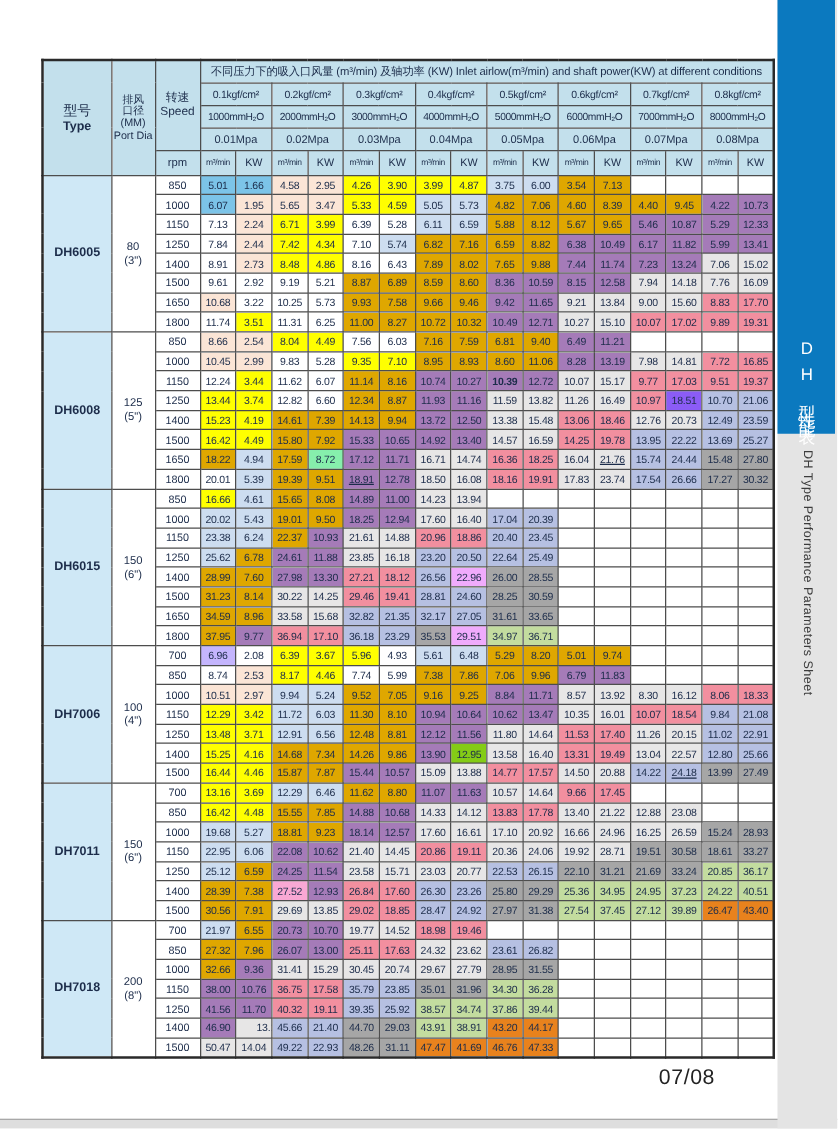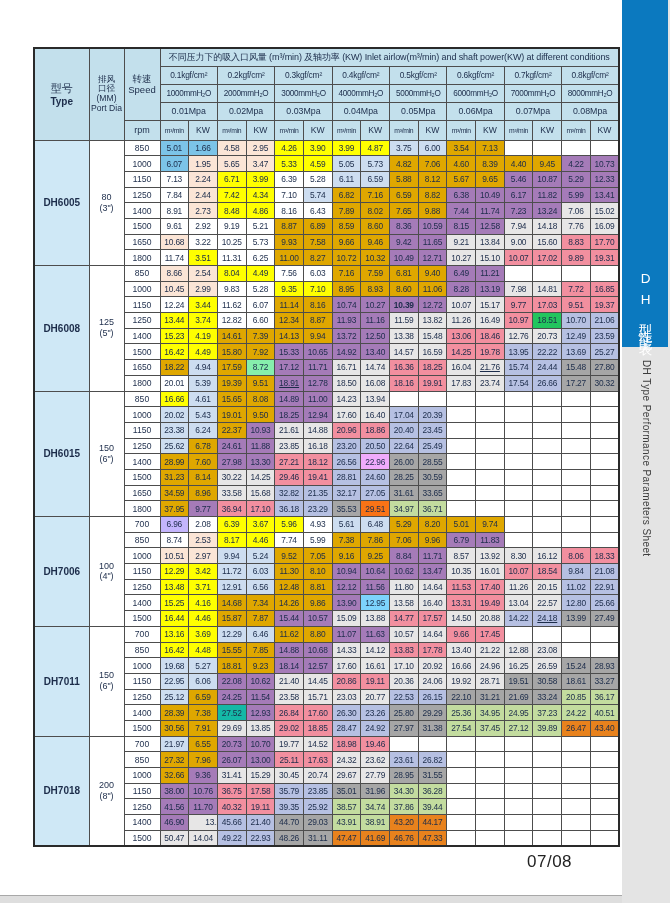--- a/index.html
+++ b/index.html
@@ -348,21 +348,21 @@
           <td class="td-v" style="background: rgb(255, 255, 255);">6.60</td>
           <td class="td-v" style="background: rgb(223, 167, 0);">12.34</td>
           <td class="td-v" style="background: rgb(223, 167, 0);">8.87</td>
           <td class="td-v" style="background: rgb(165, 123, 184);">11.93</td>
           <td class="td-v" style="background: rgb(165, 123, 184);">11.16</td>
           <td class="td-v" style="background: rgb(231, 230, 230);">11.59</td>
           <td class="td-v" style="background: rgb(231, 230, 230);">13.82</td>
           <td class="td-v" style="background: rgb(231, 230, 230);">11.26</td>
           <td class="td-v" style="background: rgb(231, 230, 230);">16.49</td>
           <td class="td-v" style="background: rgb(242, 143, 159);">10.97</td>
-          <td class="td-v" style="background: #22c55e;">18.51</td>
+          <td class="td-v" style="background: #8b5cf6;">18.51</td>
           <td class="td-v" style="background: rgb(182, 192, 226);">10.70</td>
           <td class="td-v" style="background: rgb(182, 192, 226);">21.06</td>
         </tr>
         <tr>
           <td class="td-rpm">1400</td>
           <td class="td-v" style="background: rgb(255, 255, 0);">15.23</td>
           <td class="td-v" style="background: rgb(255, 255, 0);">4.19</td>
           <td class="td-v" style="background: rgb(223, 167, 0);">14.61</td>
           <td class="td-v" style="background: rgb(223, 167, 0);">7.39</td>
           <td class="td-v" style="background: rgb(223, 167, 0);">14.13</td>
@@ -575,21 +575,21 @@
         </tr>
         <tr>
           <td class="td-rpm">1800</td>
           <td class="td-v" style="background: rgb(223, 167, 0);">37.95</td>
           <td class="td-v" style="background: rgb(165, 123, 184);">9.77</td>
           <td class="td-v" style="background: rgb(242, 143, 159);">36.94</td>
           <td class="td-v" style="background: rgb(242, 143, 159);">17.10</td>
           <td class="td-v" style="background: rgb(182, 192, 226);">36.18</td>
           <td class="td-v" style="background: rgb(182, 192, 226);">23.29</td>
           <td class="td-v" style="background: rgb(166, 166, 166);">35.53</td>
-          <td class="td-v" style="background: #f97316;">29.51</td>
+          <td class="td-v" style="background: #f0abfc;">29.51</td>
           <td class="td-v" style="background: rgb(195, 220, 159);">34.97</td>
           <td class="td-v" style="background: rgb(195, 220, 159);">36.71</td>
           <td class="td-v" style="background: rgb(255, 255, 255);"></td>
           <td class="td-v" style="background: rgb(255, 255, 255);"></td>
           <td class="td-v" style="background: rgb(255, 255, 255);"></td>
           <td class="td-v" style="background: rgb(255, 255, 255);"></td>
           <td class="td-v" style="background: rgb(255, 255, 255);"></td>
           <td class="td-v" style="background: rgb(255, 255, 255);"></td>
         </tr>
         <tr>
@@ -694,21 +694,21 @@
         </tr>
         <tr>
           <td class="td-rpm">1400</td>
           <td class="td-v" style="background: rgb(255, 255, 0);">15.25</td>
           <td class="td-v" style="background: rgb(255, 255, 0);">4.16</td>
           <td class="td-v" style="background: rgb(223, 167, 0);">14.68</td>
           <td class="td-v" style="background: rgb(223, 167, 0);">7.34</td>
           <td class="td-v" style="background: rgb(223, 167, 0);">14.26</td>
           <td class="td-v" style="background: rgb(223, 167, 0);">9.86</td>
           <td class="td-v" style="background: rgb(165, 123, 184);">13.90</td>
-          <td class="td-v" style="background: #7dd3fc;">12.95</td>
+          <td class="td-v" style="background: #84cc16;">12.95</td>
           <td class="td-v" style="background: rgb(231, 230, 230);">13.58</td>
           <td class="td-v" style="background: rgb(231, 230, 230);">16.40</td>
           <td class="td-v" style="background: rgb(242, 143, 159);">13.31</td>
           <td class="td-v" style="background: rgb(242, 143, 159);">19.49</td>
           <td class="td-v" style="background: rgb(231, 230, 230);">13.04</td>
           <td class="td-v" style="background: rgb(231, 230, 230);">22.57</td>
           <td class="td-v" style="background: rgb(182, 192, 226);">12.80</td>
           <td class="td-v" style="background: rgb(182, 192, 226);">25.66</td>
         </tr>
         <tr>
@@ -827,21 +827,21 @@
           <td class="td-v" style="background: rgb(166, 166, 166);">31.21</td>
           <td class="td-v" style="background: rgb(166, 166, 166);">21.69</td>
           <td class="td-v" style="background: rgb(166, 166, 166);">33.24</td>
           <td class="td-v" style="background: rgb(195, 220, 159);">20.85</td>
           <td class="td-v" style="background: rgb(195, 220, 159);">36.17</td>
         </tr>
         <tr>
           <td class="td-rpm">1400</td>
           <td class="td-v" style="background: rgb(223, 167, 0);">28.39</td>
           <td class="td-v" style="background: rgb(223, 167, 0);">7.38</td>
-          <td class="td-v" style="background: #14b8a6;">27.52</td>
+          <td class="td-v" style="background: #f9a8d4;">27.52</td>
           <td class="td-v" style="background: rgb(165, 123, 184);">12.93</td>
           <td class="td-v" style="background: rgb(242, 143, 159);">26.84</td>
           <td class="td-v" style="background: rgb(242, 143, 159);">17.60</td>
           <td class="td-v" style="background: rgb(182, 192, 226);">26.30</td>
           <td class="td-v" style="background: rgb(182, 192, 226);">23.26</td>
           <td class="td-v" style="background: rgb(166, 166, 166);">25.80</td>
           <td class="td-v" style="background: rgb(166, 166, 166);">29.29</td>
           <td class="td-v" style="background: rgb(195, 220, 159);">25.36</td>
           <td class="td-v" style="background: rgb(195, 220, 159);">34.95</td>
           <td class="td-v" style="background: rgb(195, 220, 159);">24.95</td>

